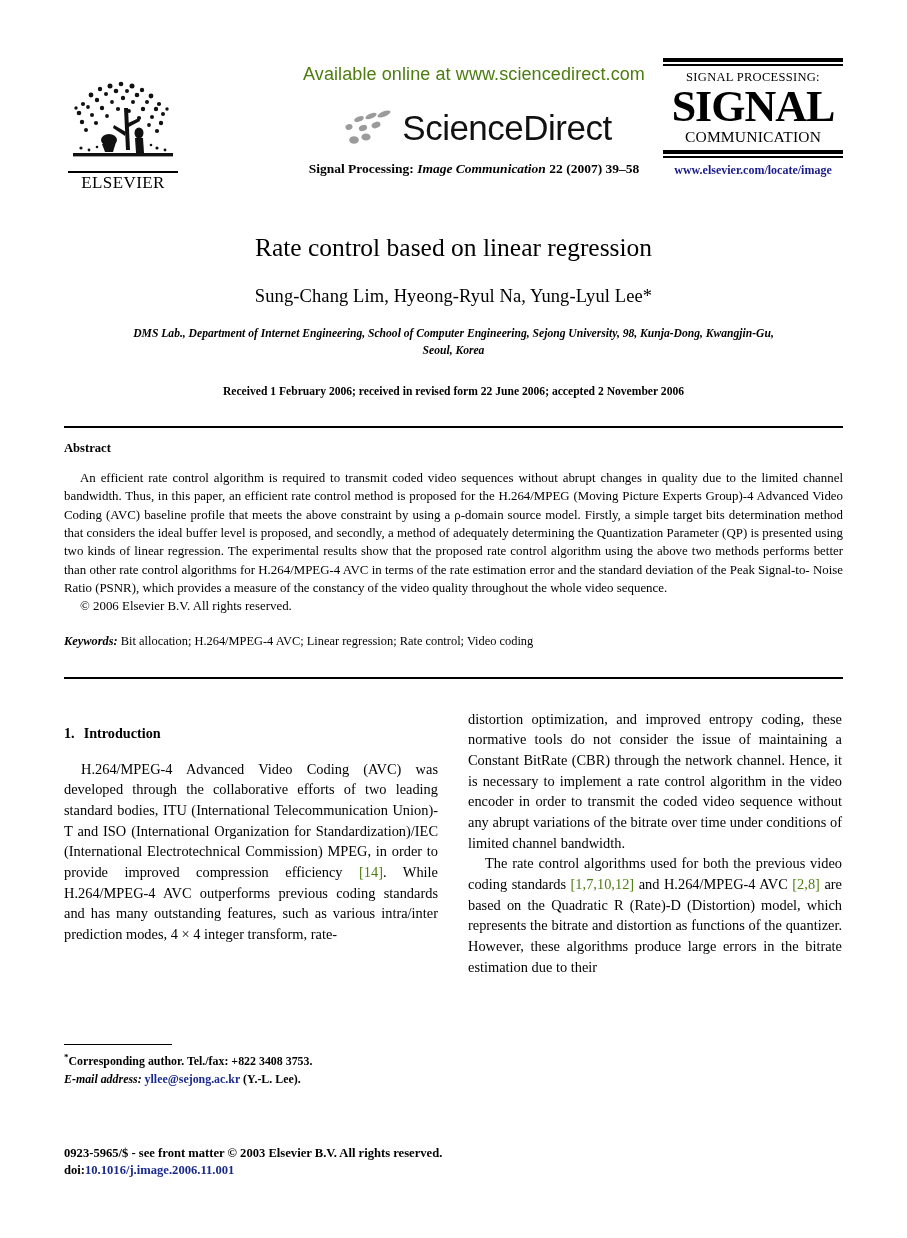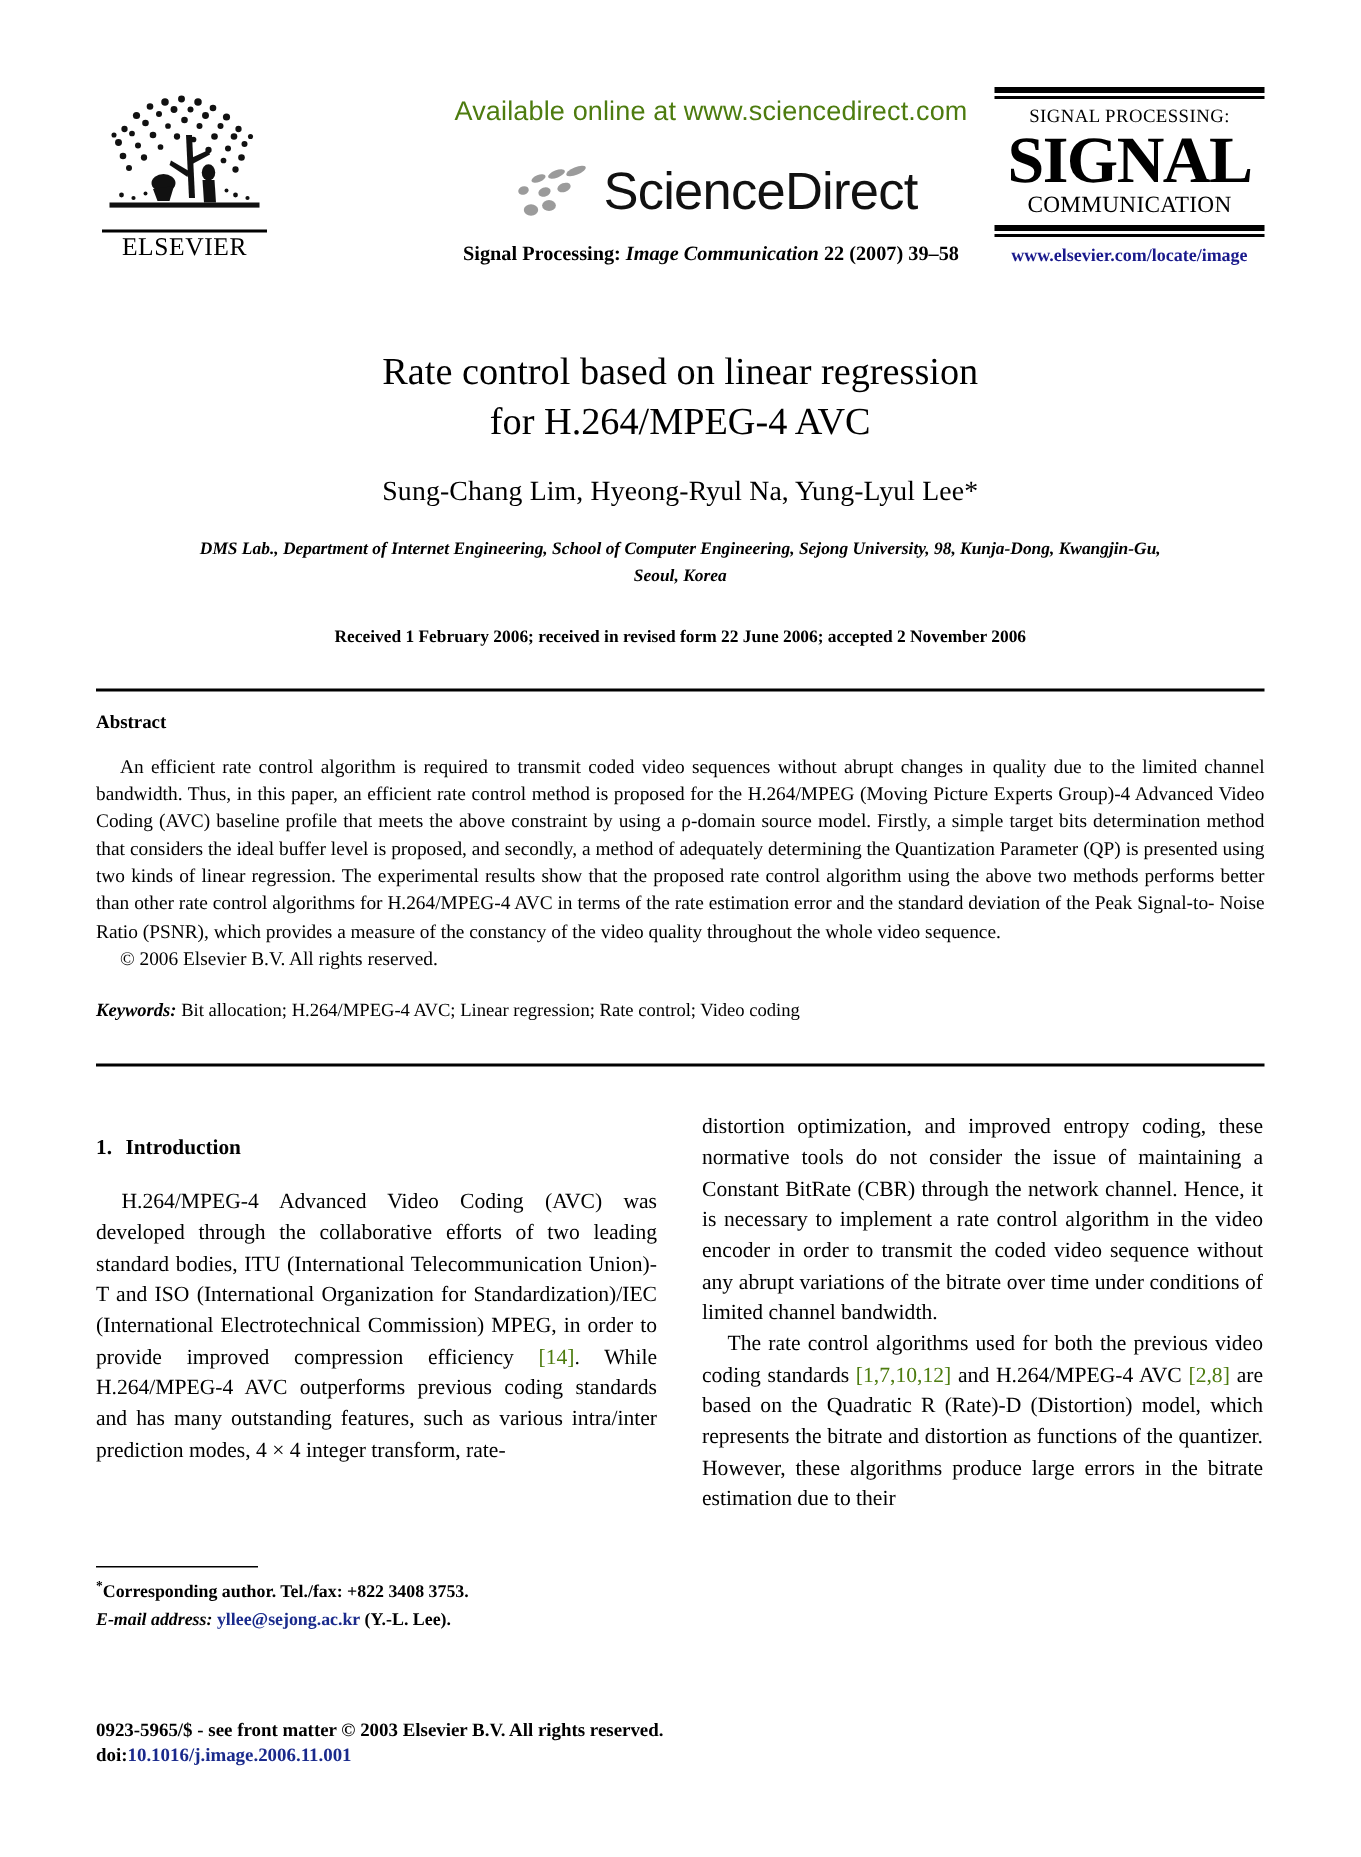--- a/index.html
+++ b/index.html
@@ -23,21 +23,21 @@
   }
 
   
   .masthead {
     position: relative;
     height: 140px;
   }
   .elsevier-logo {
     position: absolute;
     left: 0;
-    top: 2px;
+    top: 20px;
     width: 118px;
     text-align: center;
   }
   .elsevier-tree {
     width: 108px;
     height: 92px;
     display: block;
     margin: 0 auto;
   }
   .elsevier-rule {
@@ -355,21 +355,20 @@
       <div class="jl-comm">COMMUNICATION</div>
       <div class="jl-rule-thick"></div>
       <div class="jl-rule-thin"></div>
       <div class="jl-url">www.elsevier.com/locate/image</div>
     </div>
   </div>
 
   <div class="titleblock">
     <h1 class="paper-title">
       <span>Rate control based on linear regression</span><br>
-      <span>for H.264/MPEG-4 AVC</span>
     </h1>
     <div class="authors">Sung-Chang Lim, Hyeong-Ryul Na, Yung-Lyul Lee*</div>
     <div class="affiliation">
       <span>DMS Lab., Department of Internet Engineering, School of Computer Engineering, Sejong University, 98, Kunja-Dong,</span>
       <span>Kwangjin-Gu, Seoul, Korea</span>
     </div>
     <div class="received">Received 1 February 2006; received in revised form 22 June 2006; accepted 2 November 2006</div>
   </div>
 
   <div class="hr-main"></div>

